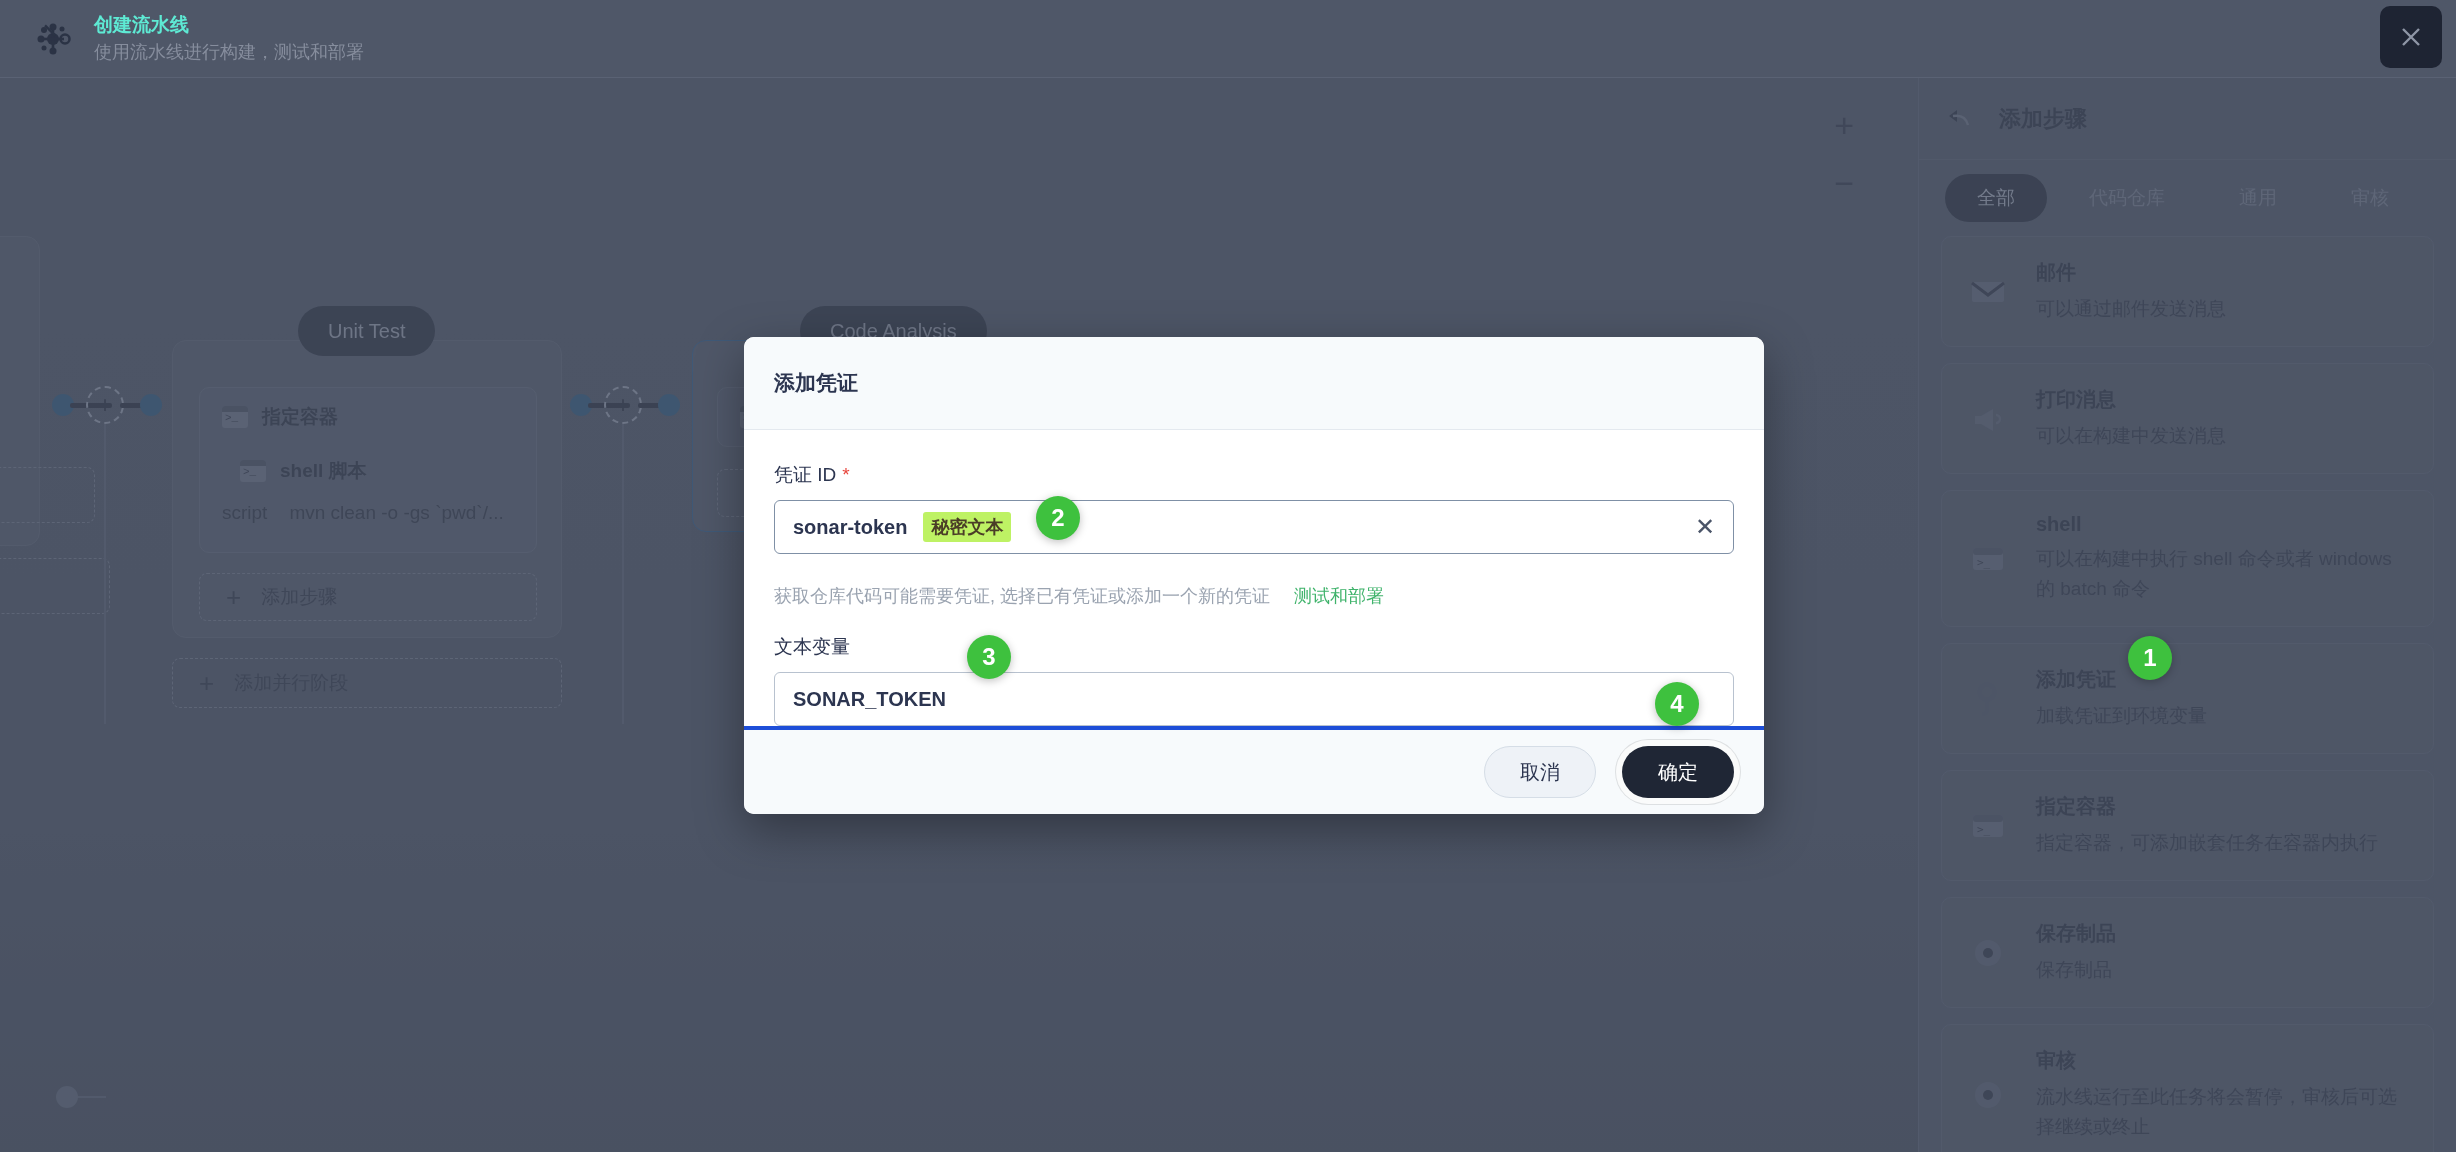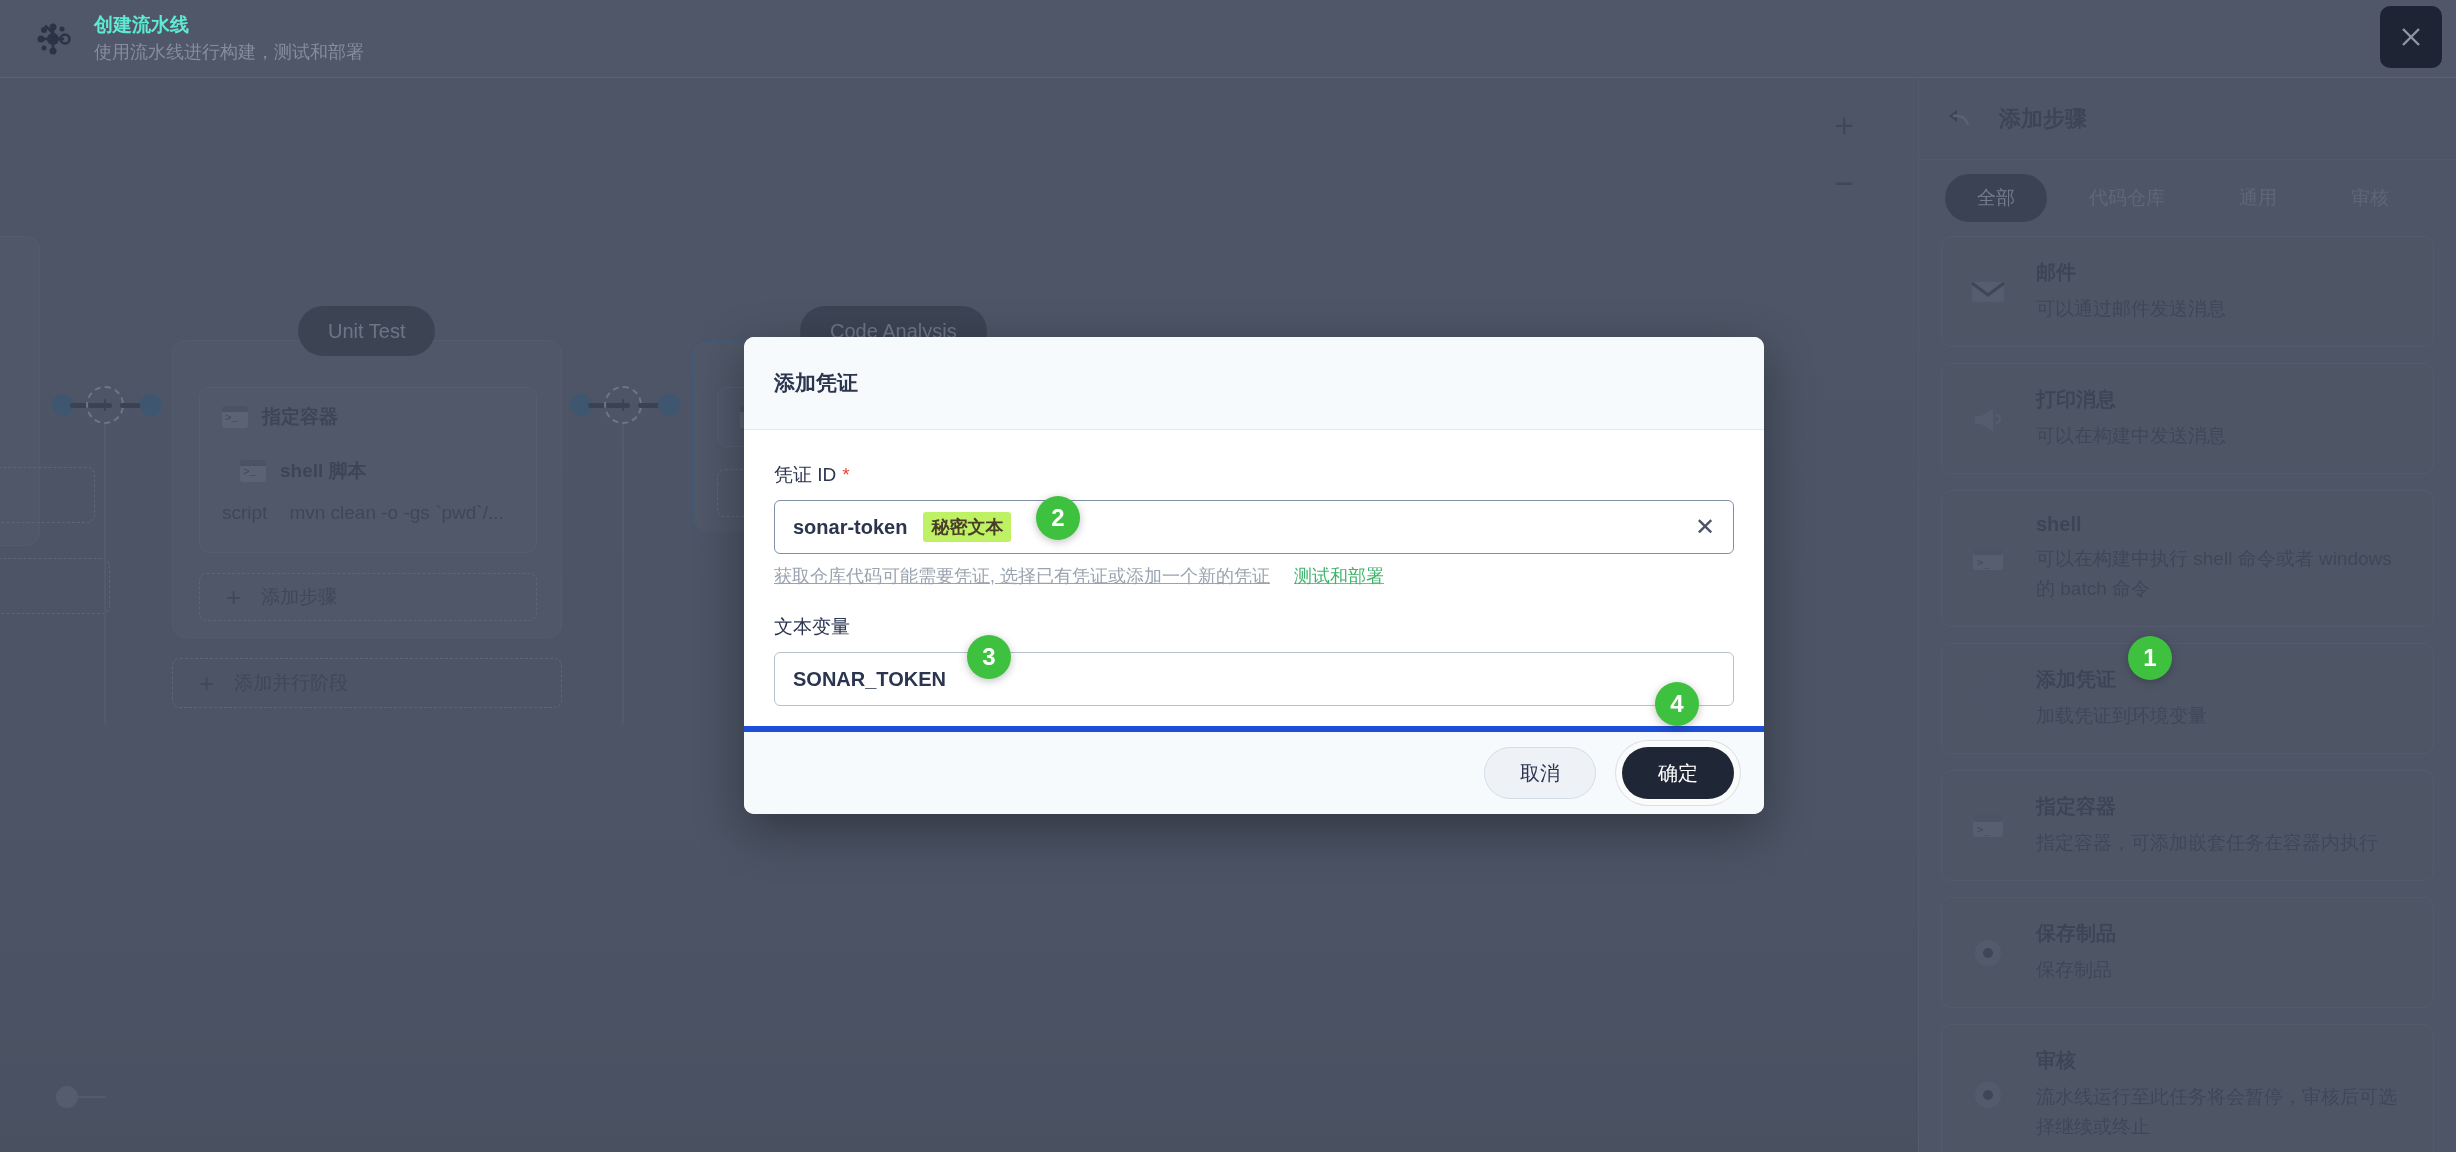--- a/index.html
+++ b/index.html
@@ -175,27 +175,27 @@
   .inp-val { font-size: 20px; color: #2c3550; font-weight: bold; }
   .tag {
     margin-left: 16px; background: #bef264; color: #4a3d27;
     font-size: 18px; font-weight: bold; padding: 3px 8px; border-radius: 3px;
   }
   .clear-x {
     position: absolute; right: 18px; top: 50%; transform: translateY(-50%);
     color: #4a5468; font-size: 24px; cursor: pointer; line-height: 1;
   }
   .hint-row {
-    margin-top: 10px; display: flex; gap: 24px;
-    font-size: 18px; color: #9aa3b0; text-decoration: underline;
+    margin-top: 30px; display: flex; gap: 24px;
+    font-size: 18px; color: #9aa3b0;
   }
   .hint-link { color: #3fb36b; cursor: pointer; }
   .modal-foot {
     position: absolute; left: 0; right: 0; bottom: 0; height: 88px;
-    background: #f7fafc; border-top: 6px solid #1d4ed8;
+    background: #f7fafc; border-top: 4px solid #1d4ed8;
     display: flex; align-items: center; justify-content: flex-end;
     gap: 26px; padding-right: 30px;
   }
   .btn {
     height: 52px; min-width: 112px; border-radius: 26px;
     display: flex; align-items: center; justify-content: center;
     font-size: 20px; cursor: pointer;
   }
   .btn-cancel { background: #eef2f7; color: #2c3550; border: 1px solid #d5dde6; }
   .btn-ok {

